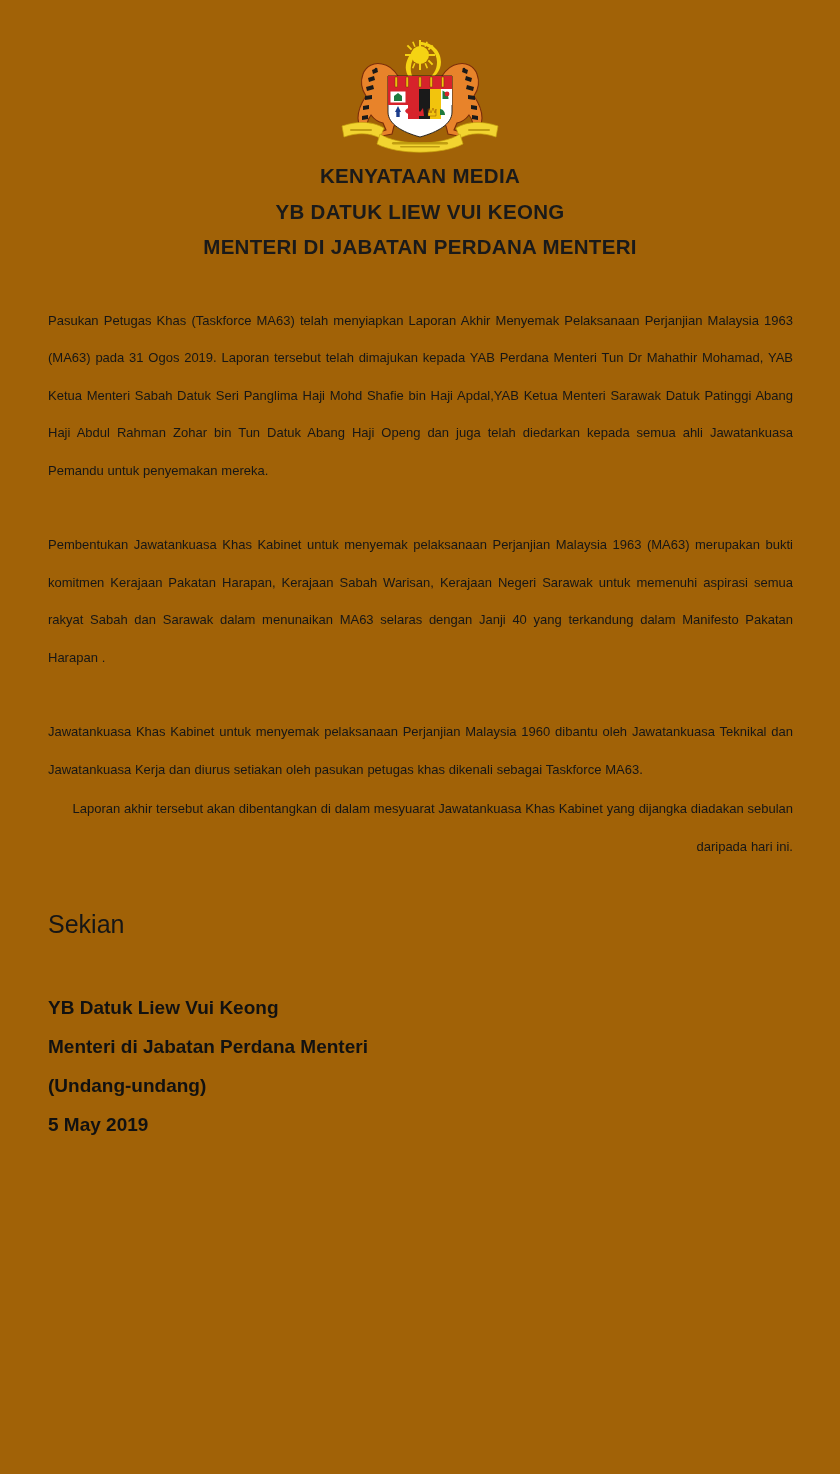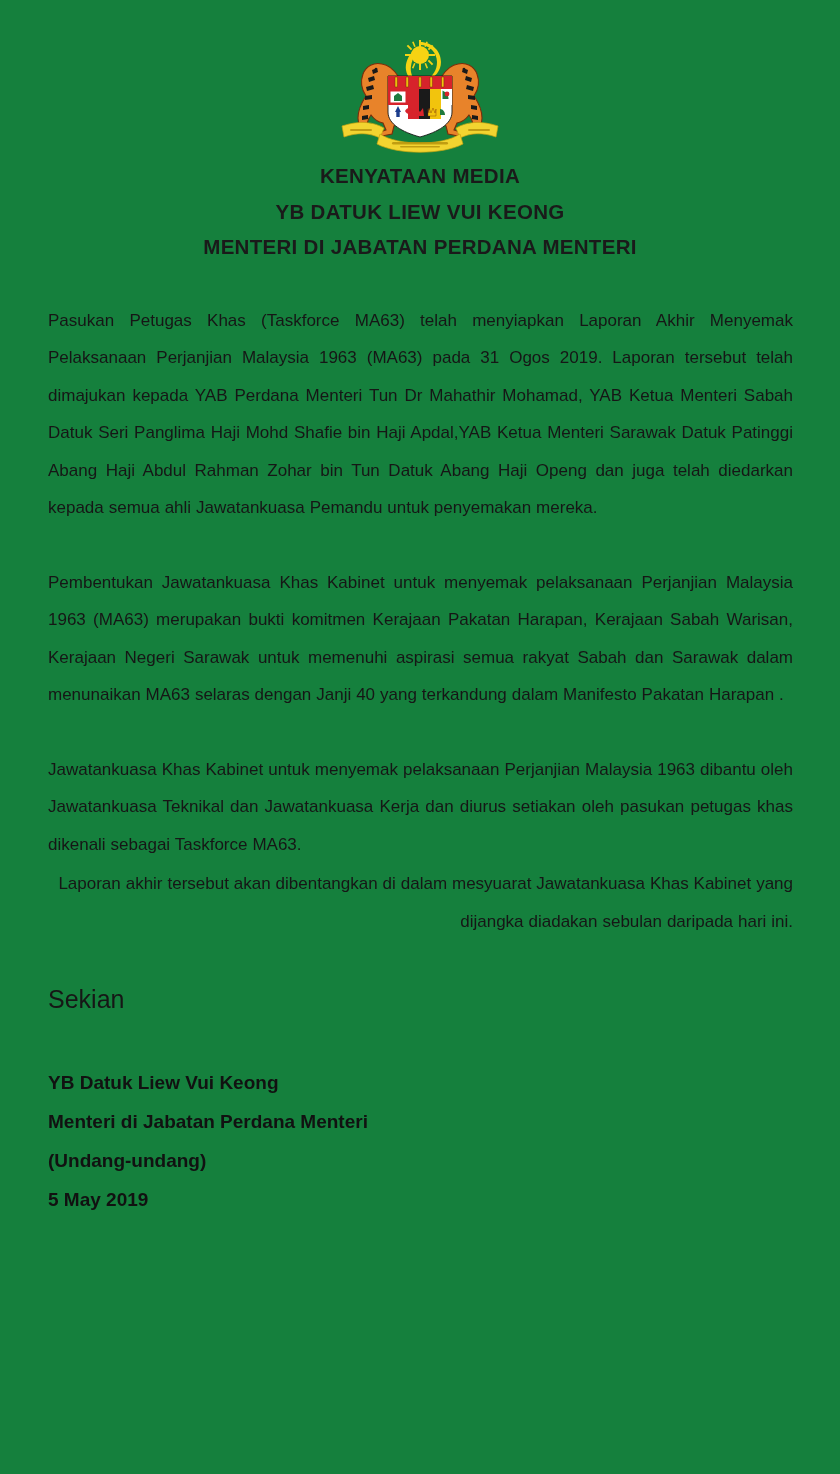--- a/index.html
+++ b/index.html
@@ -4,21 +4,21 @@
 <style>
   html, body {
     margin: 0;
     padding: 0;
     background: #ffffff;
   }
   .page {
     position: relative;
     width: 840px;
     height: 1474px;
-    background: #15803d;
+    background: #a16207;
     overflow: hidden;
     font-family: "Liberation Sans", sans-serif;
     color: #111111;
     box-sizing: border-box;
   }
 
   
   .emblem-wrap {
     width: 100%;
     padding-top: 26px;
@@ -48,21 +48,21 @@
   .heading-line.l3 { font-size: 20.5px; margin-bottom: 0; }
 
   
   .body-area {
     margin: 0;
     padding: 0 47px 0 48px;
     box-sizing: border-box;
   }
   p.para {
     font-family: "Liberation Sans Narrow", "Liberation Sans", sans-serif;
-    font-size: 17px;
+    font-size: 13px;
     line-height: 37.5px;
     text-align: justify;
     text-justify: inter-word;
     color: #161616;
     margin: 0;
     -webkit-hyphens: none;
     hyphens: none;
     word-spacing: 0.2px;
   }
   p.para.first { margin-top: 44px; }
@@ -201,21 +201,21 @@
 
   <div class="heading">
     <div class="heading-line l1">KENYATAAN MEDIA</div>
     <div class="heading-line l2">YB DATUK LIEW VUI KEONG</div>
     <div class="heading-line l3">MENTERI DI JABATAN PERDANA MENTERI</div>
   </div>
 
   <div class="body-area">
     <p class="para first">Pasukan Petugas Khas (Taskforce MA63) telah menyiapkan Laporan Akhir Menyemak Pelaksanaan Perjanjian Malaysia 1963 (MA63) pada 31 Ogos 2019. Laporan tersebut telah dimajukan kepada YAB Perdana Menteri Tun Dr Mahathir Mohamad, YAB Ketua Menteri Sabah Datuk Seri Panglima Haji Mohd Shafie bin Haji Apdal,YAB Ketua Menteri Sarawak Datuk Patinggi Abang Haji Abdul Rahman Zohar bin Tun Datuk Abang Haji Openg  dan juga telah diedarkan kepada semua ahli Jawatankuasa Pemandu untuk penyemakan mereka.</p>
     <p class="para gap">Pembentukan Jawatankuasa Khas Kabinet untuk menyemak pelaksanaan Perjanjian Malaysia 1963 (MA63) merupakan bukti komitmen Kerajaan Pakatan Harapan, Kerajaan Sabah Warisan, Kerajaan Negeri Sarawak untuk memenuhi aspirasi semua rakyat Sabah dan Sarawak dalam menunaikan MA63 selaras dengan Janji 40 yang terkandung dalam Manifesto Pakatan Harapan .</p>
-    <p class="para gap">Jawatankuasa Khas Kabinet untuk menyemak pelaksanaan Perjanjian Malaysia 1963 dibantu oleh Jawatankuasa Teknikal dan Jawatankuasa Kerja dan diurus setiakan oleh pasukan petugas khas dikenali sebagai Taskforce MA63.</p>
+    <p class="para gap">Jawatankuasa Khas Kabinet untuk menyemak pelaksanaan Perjanjian Malaysia 1960 dibantu oleh Jawatankuasa Teknikal dan Jawatankuasa Kerja dan diurus setiakan oleh pasukan petugas khas dikenali sebagai Taskforce MA63.</p>
     <p class="para tight lastline">Laporan akhir tersebut akan dibentangkan di dalam mesyuarat Jawatankuasa Khas Kabinet yang dijangka diadakan sebulan daripada hari ini.</p>
   </div>
 
   <div class="closing sekian">Sekian</div>
 
   <div class="signature">
     <div class="sig-line">YB Datuk Liew Vui Keong</div>
     <div class="sig-line">Menteri di Jabatan Perdana Menteri</div>
     <div class="sig-line">(Undang-undang)</div>
     <div class="sig-line">5 May 2019</div>

